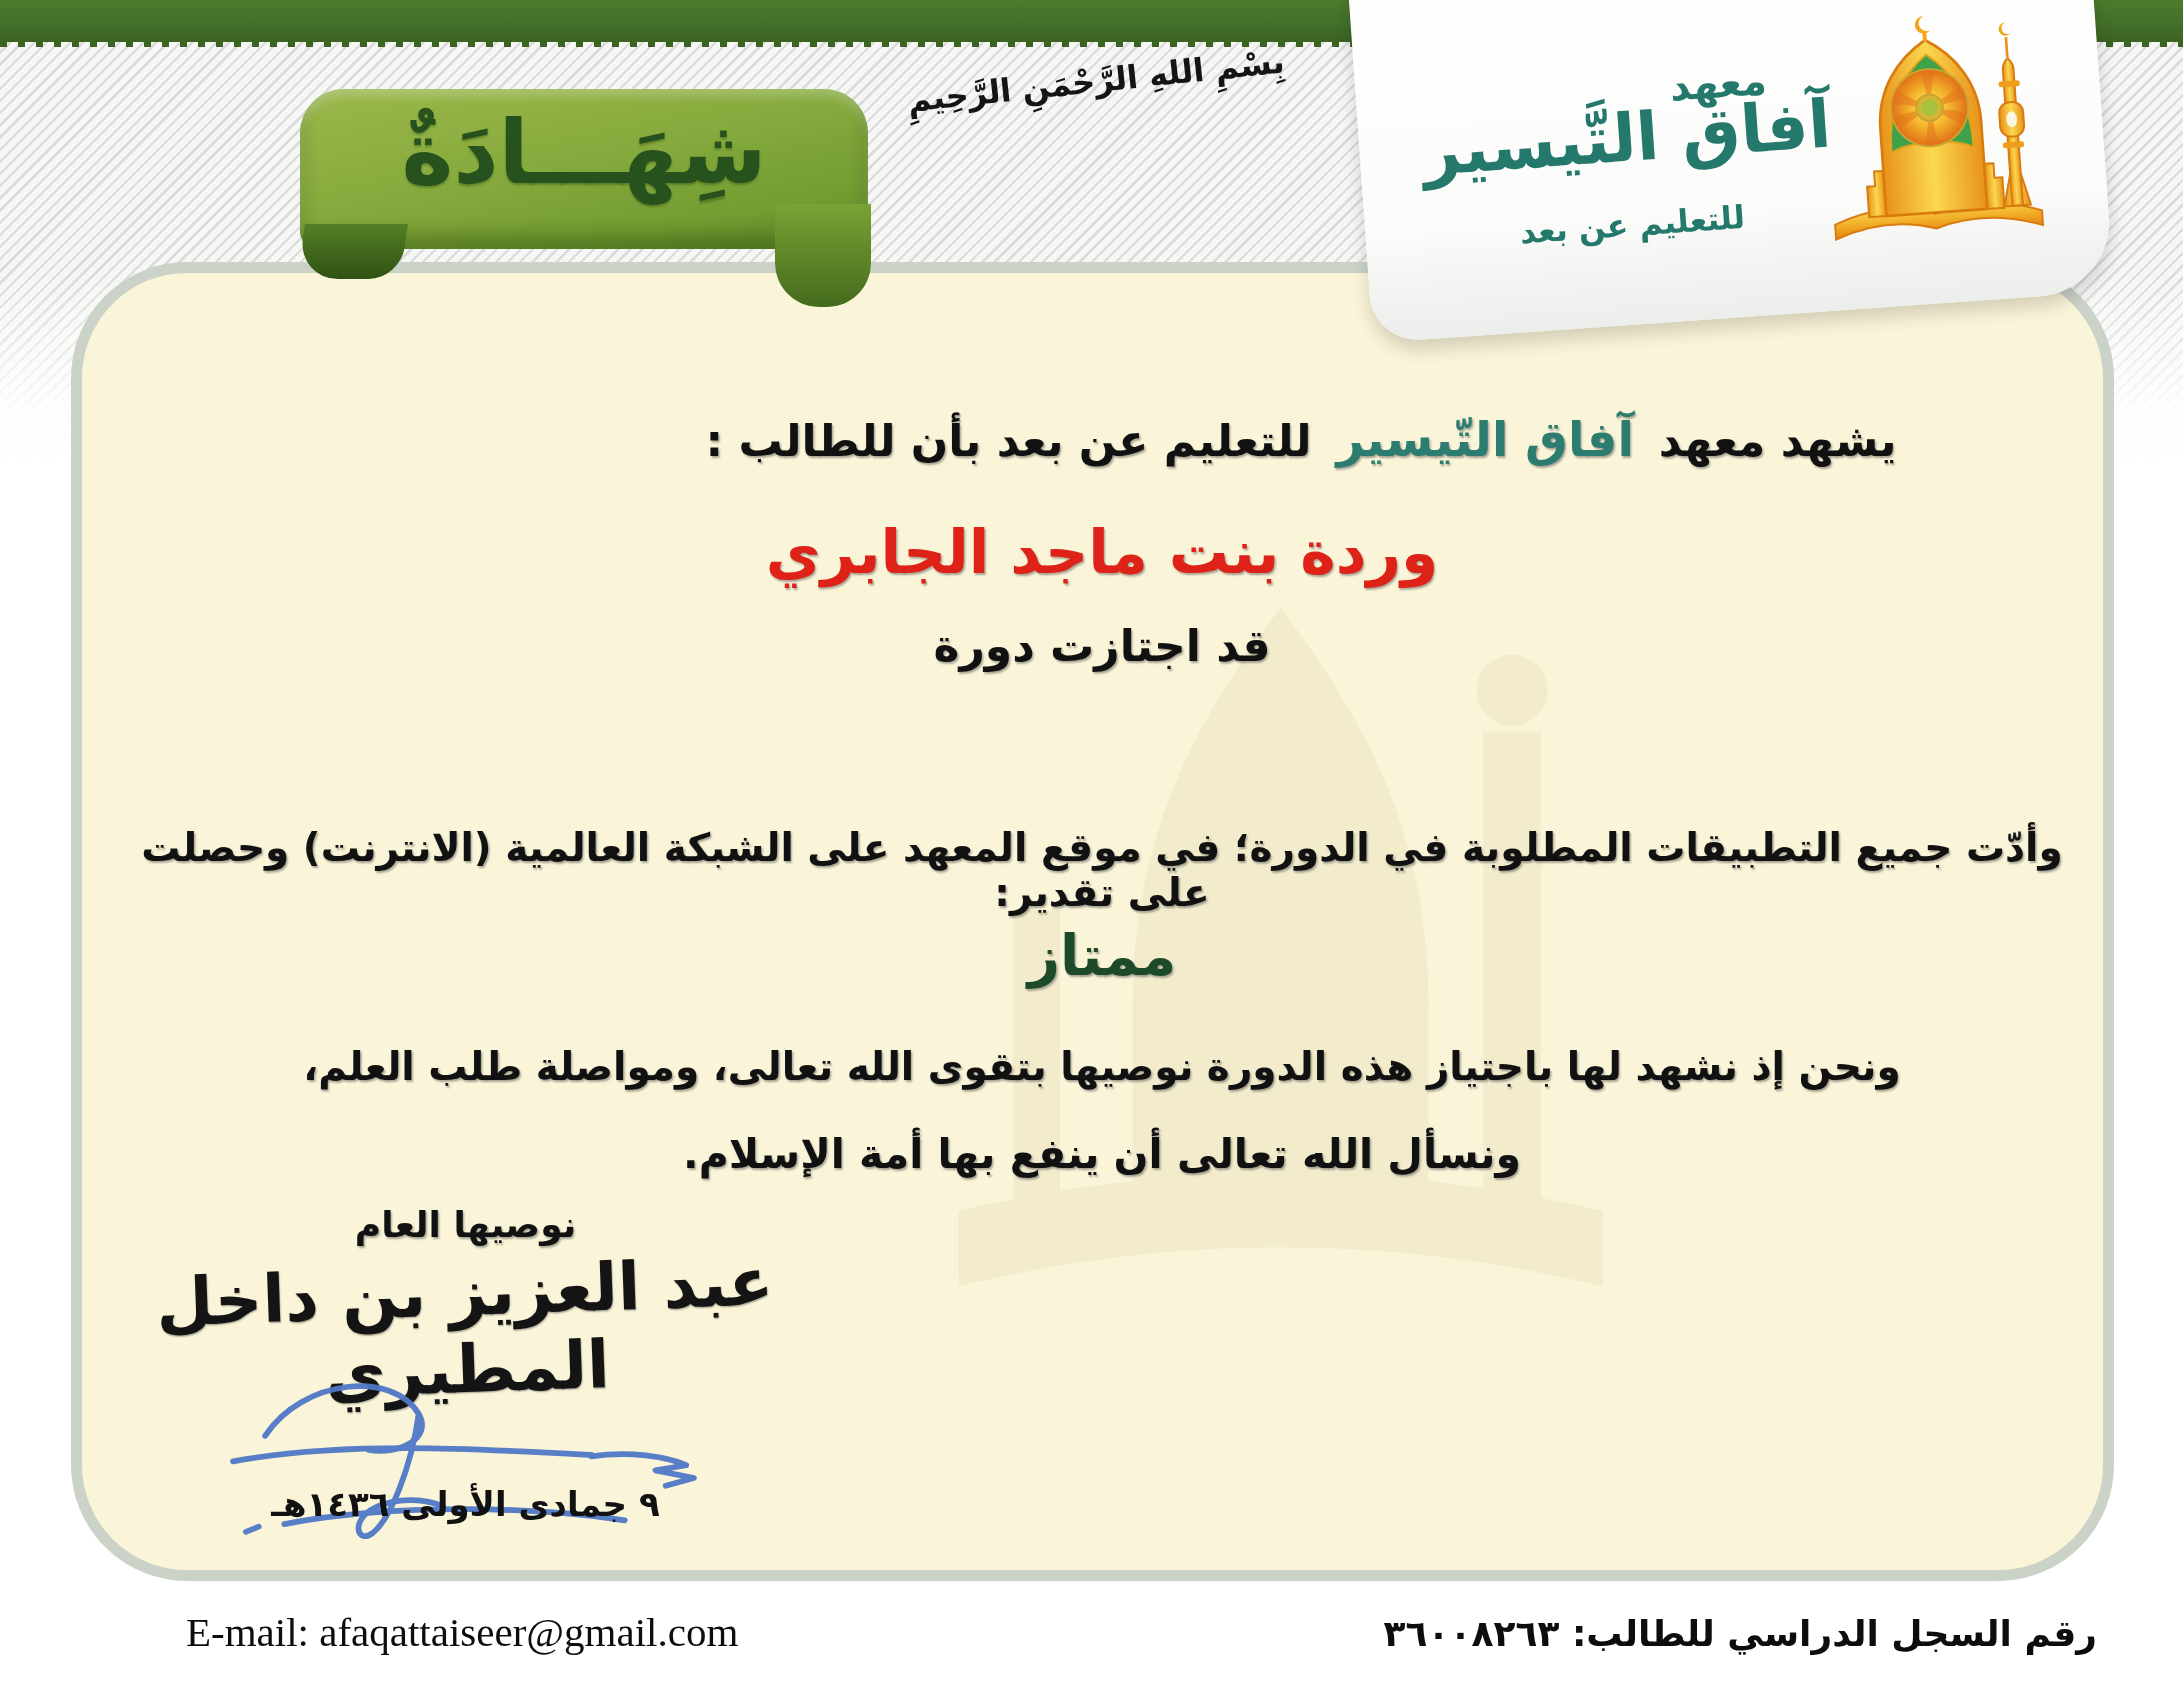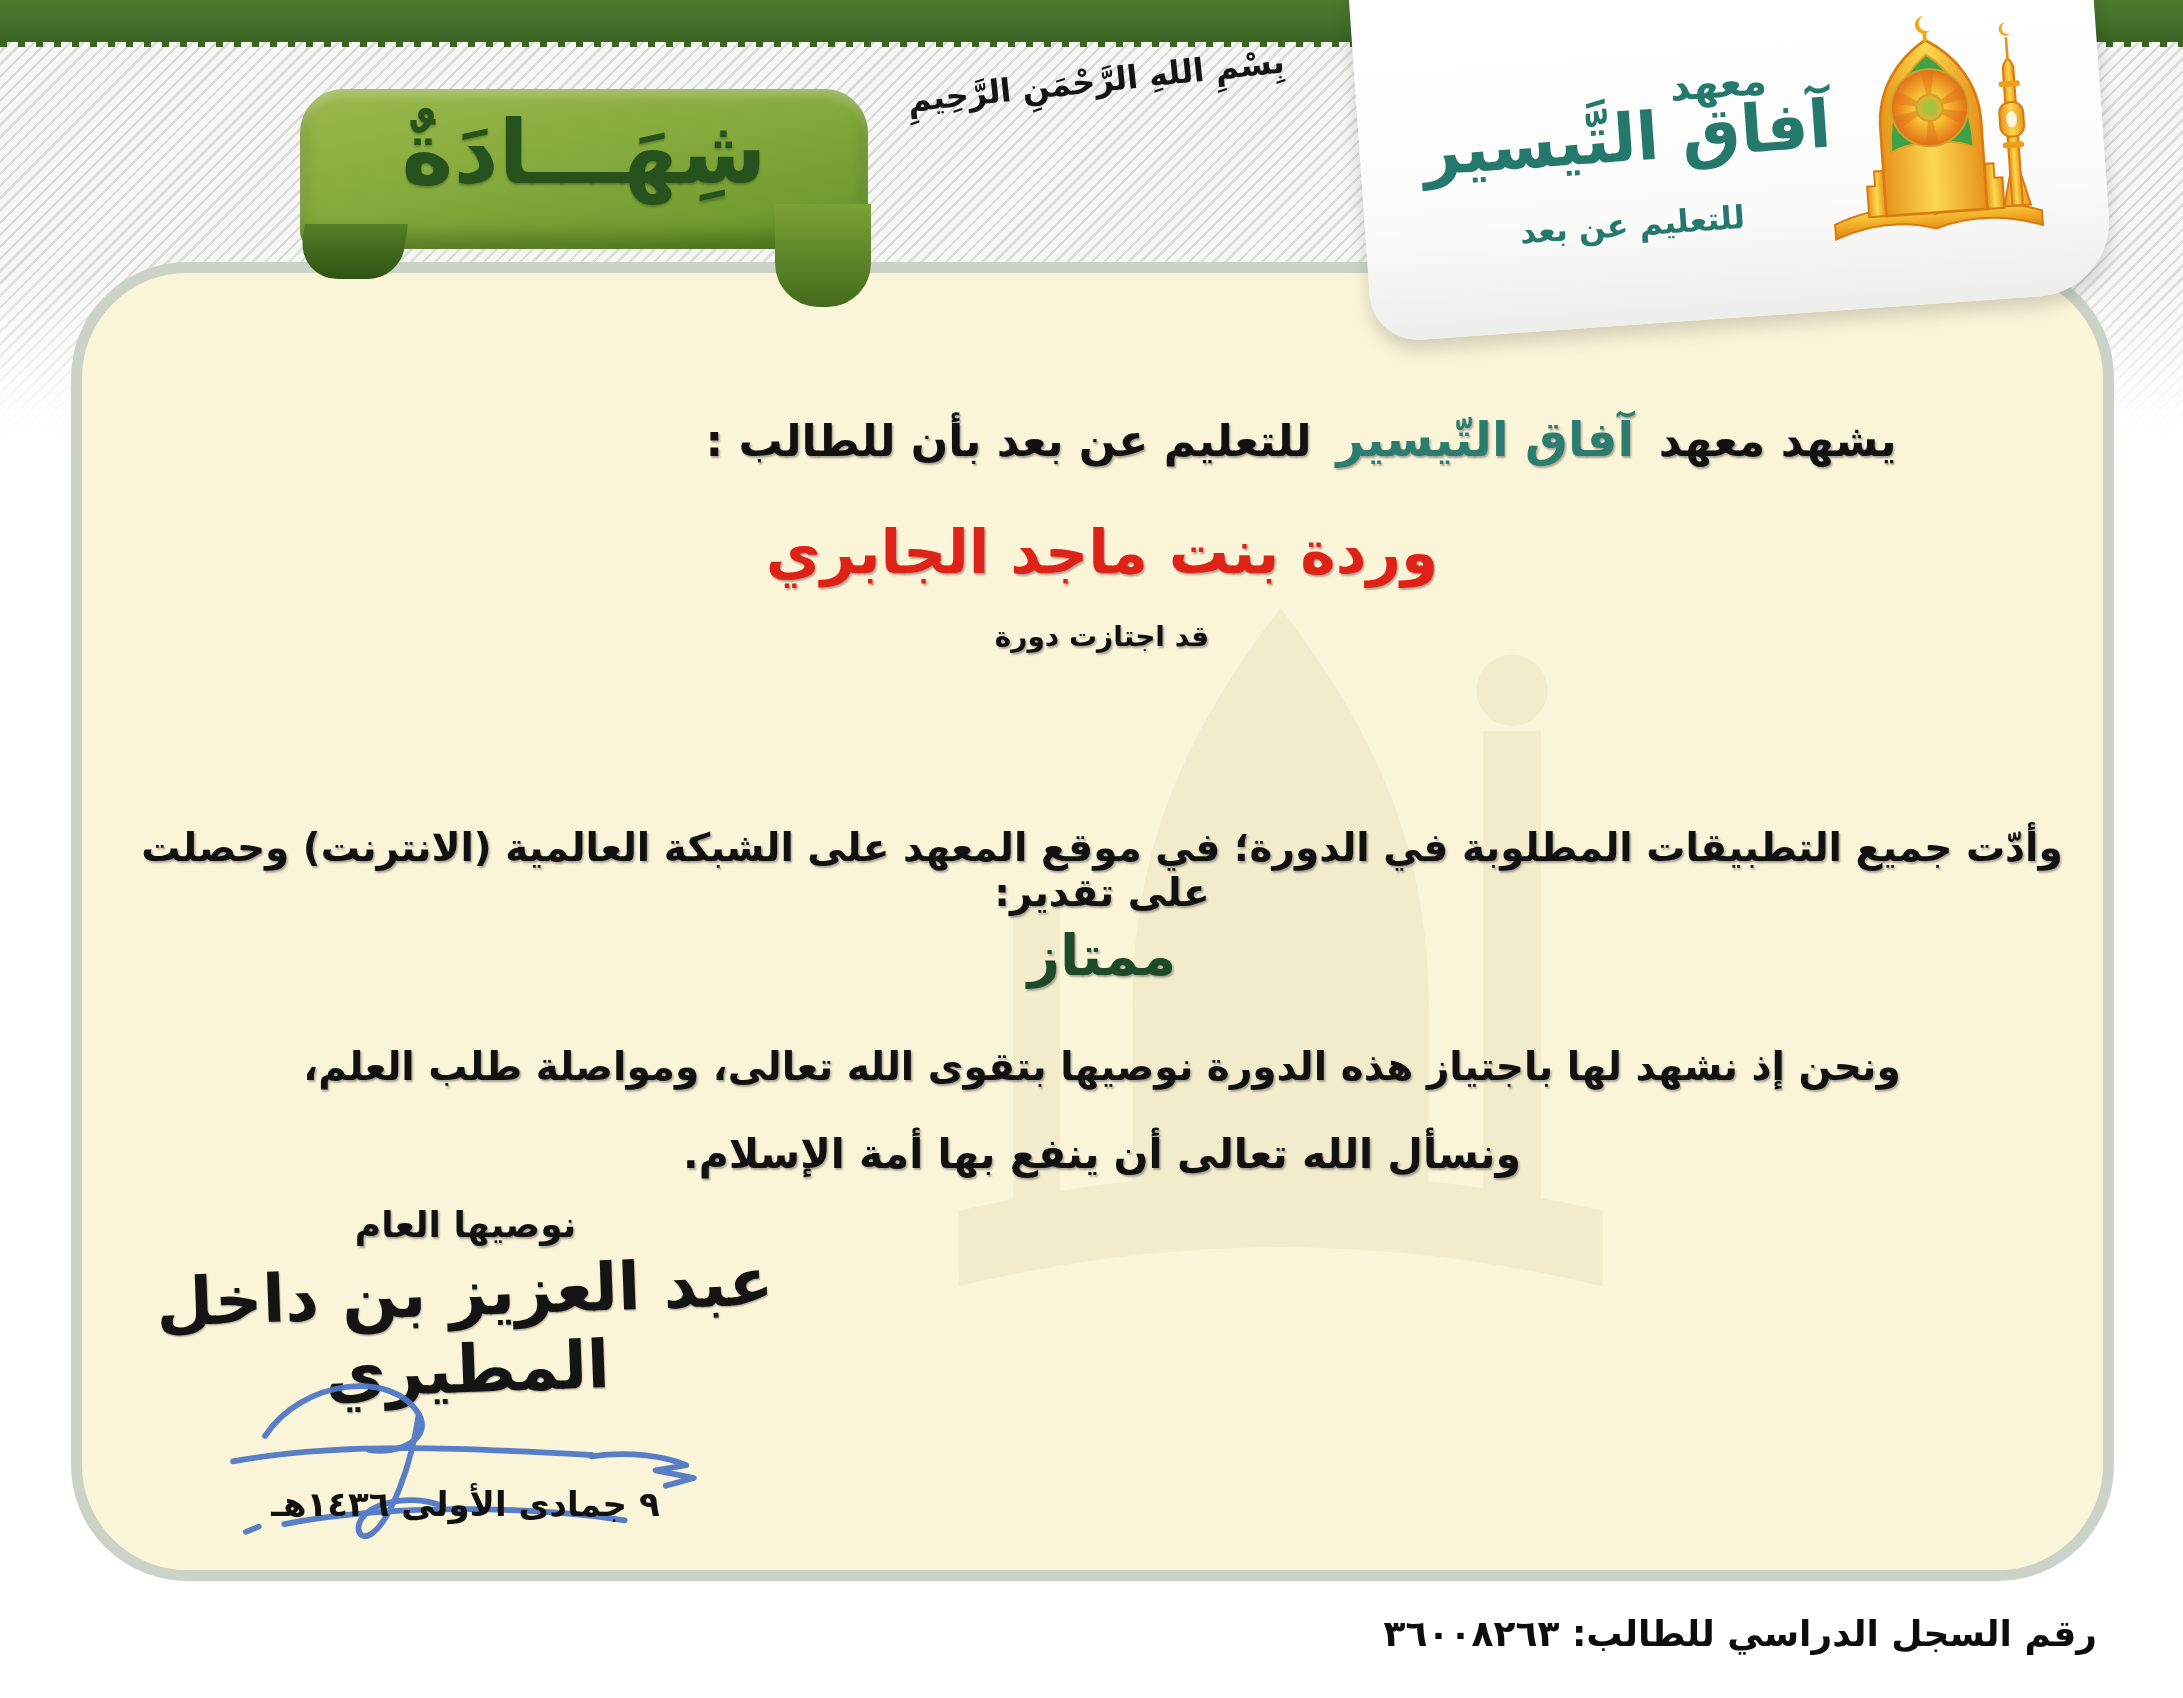--- a/index.html
+++ b/index.html
@@ -70,21 +70,21 @@
     position:absolute;left:71px;top:262px;width:2021px;height:1297px;z-index:3;
     background:#faf4d8;border:11.6px solid #cbd3c9;border-radius:116px;
   }
   .watermark{position:absolute;left:856px;top:294px;opacity:.07;}
   
   .line{position:absolute;left:110px;right:89px;text-align:center;z-index:7;
     color:#111111;font-weight:bold;text-shadow:1.4px 2.1px 2.1px rgba(70,70,70,.45);}
   .l-intro{top:411px;font-size:44px;transform:translateX(199px);}
   .intro-institute{color:#2c7c70;font-size:48px;padding:0 9.6px;}
   .l-name{top:517px;font-size:60px;color:#df2217;}
-  .l-passed{top:620px;font-size:28px;}
+  .l-passed{top:620px;font-size:44px;}
   .l-course{top:717px;font-size:62px;color:#3453a8;}
   .l-details{top:825px;font-size:39px;}
   .l-grade{top:923px;font-size:56px;color:#1d4a28;}
   .l-advice1{top:1032px;font-size:39px;margin-top:12px;}
   .l-advice2{top:1130px;font-size:41px;}
   .sup-title{position:absolute;left:219px;top:1204px;width:493px;text-align:center;z-index:7;
     font-size:36px;font-weight:bold;color:#111;text-shadow:1.4px 2.1px 2.1px rgba(70,70,70,.45);}
   .sup-name{position:absolute;left:103px;top:1254px;width:726px;text-align:center;z-index:7;
     font-size:66px;font-weight:bold;color:#141414;transform:rotate(-2deg);
     text-shadow:0.7px 1.4px 1.4px rgba(70,70,70,.4);}
@@ -206,20 +206,24 @@
       <path d="M40 160 C210 128 420 140 600 150"></path>
       <path d="M600 152 C660 144 716 152 748 166 L700 174 L760 186 L716 198"></path>
       <path d="M330 86 C318 170 286 250 258 272 C234 290 222 252 262 232 C300 214 344 220 368 230"></path>
       <path d="M120 258 C300 224 520 232 652 252"></path>
       <path d="M80 262 L60 270"></path>
     </g>
   </svg>
 
   <div class="sig-date rtl" lang="ar">٩ جمادى الأولى ١٤٣٦هـ</div>
 
+  <div class="email">
+    <span>E-mail:</span>
+    <span>afaqattaiseer@gmail.com</span>
+  </div>
 
   <div class="record rtl" lang="ar">
     <span>رقم السجل الدراسي للطالب:</span>
     <span>٣٦٠٠٨٢٦٣</span>
   </div>
 
 </div>
 
 
 </body></html>

